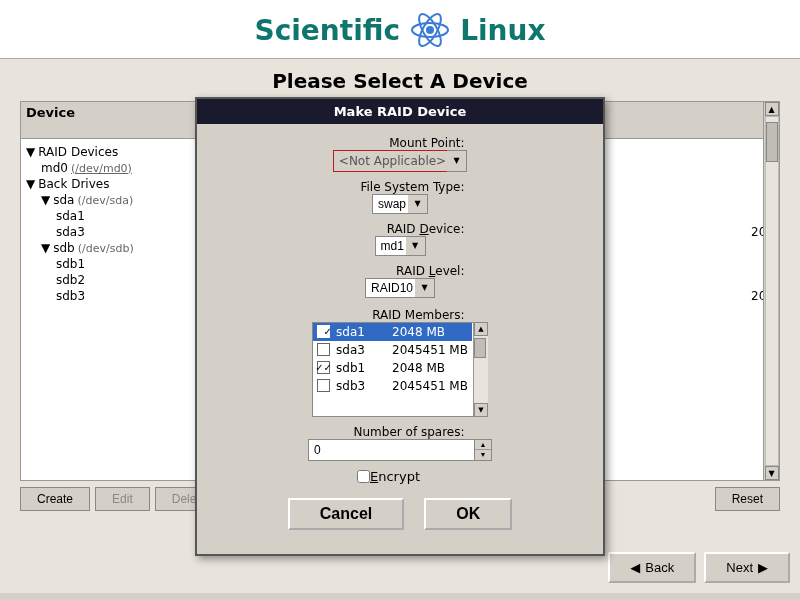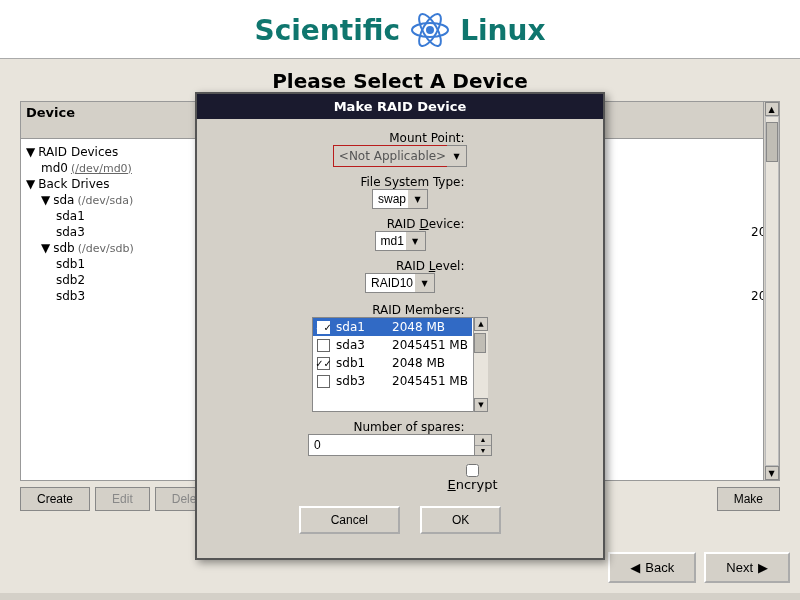--- a/index.html
+++ b/index.html
@@ -324,43 +324,42 @@
       border-bottom: 1px solid #999;
     }
     .spinner-btn:last-child { border-bottom: none; }
 
     
     .encrypt-row {
       display: flex;
       align-items: center;
       margin: 6px 0;
       padding-left: 145px;
-      flex-direction: column;
     }
     .encrypt-checkbox {
       width: 13px;
       height: 13px;
       border: 1px solid #666;
       background: #fff;
     }
 
     
     .dialog-buttons {
       display: flex;
       justify-content: center;
       gap: 20px;
       padding: 8px 0 12px;
     }
     .dialog-btn {
       padding: 5px 30px;
       background: #d4d0c8;
       border: 2px outset #fff;
       cursor: pointer;
-      font-size: 12px;
-      font-weight: normal;
+      font-size: 16px;
+      font-weight: bold;
       min-width: 80px;
     }
 
     
     .na-input {
       flex: 1;
       padding: 2px 5px;
       background: #d4d0c8;
       border: 1px solid #888;
       font-size: 12px;
@@ -449,21 +448,21 @@
         </div>
         <div class="scrollbar-btn">▼</div>
       </div>
     </div>
   </div>
 
   <div class="panel-actions">
     <button class="panel-btn active">Create</button>
     <button class="panel-btn">Edit</button>
     <button class="panel-btn">Delete</button>
-    <button class="panel-btn active" style="margin-left:auto; color:#000;">Make</button>
+    <button class="panel-btn active" style="margin-left:auto; color:#000;">Reset</button>
   </div>
 
   <div class="nav-buttons">
     <button class="nav-btn">
       <span>◀</span>
       <span>Back</span>
     </button>
     <button class="nav-btn">
       <span>Next</span>
       <span>▶</span>

